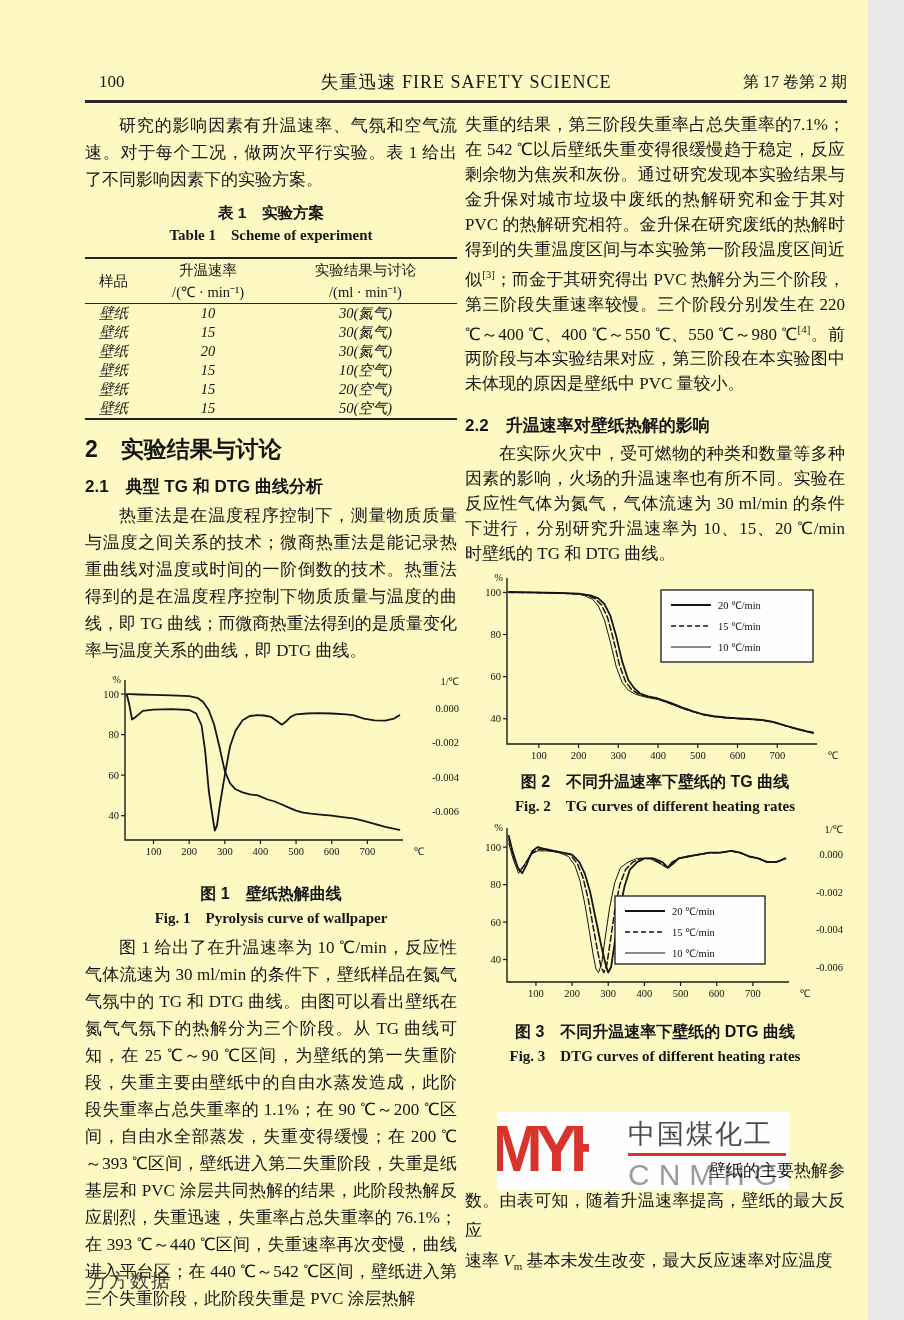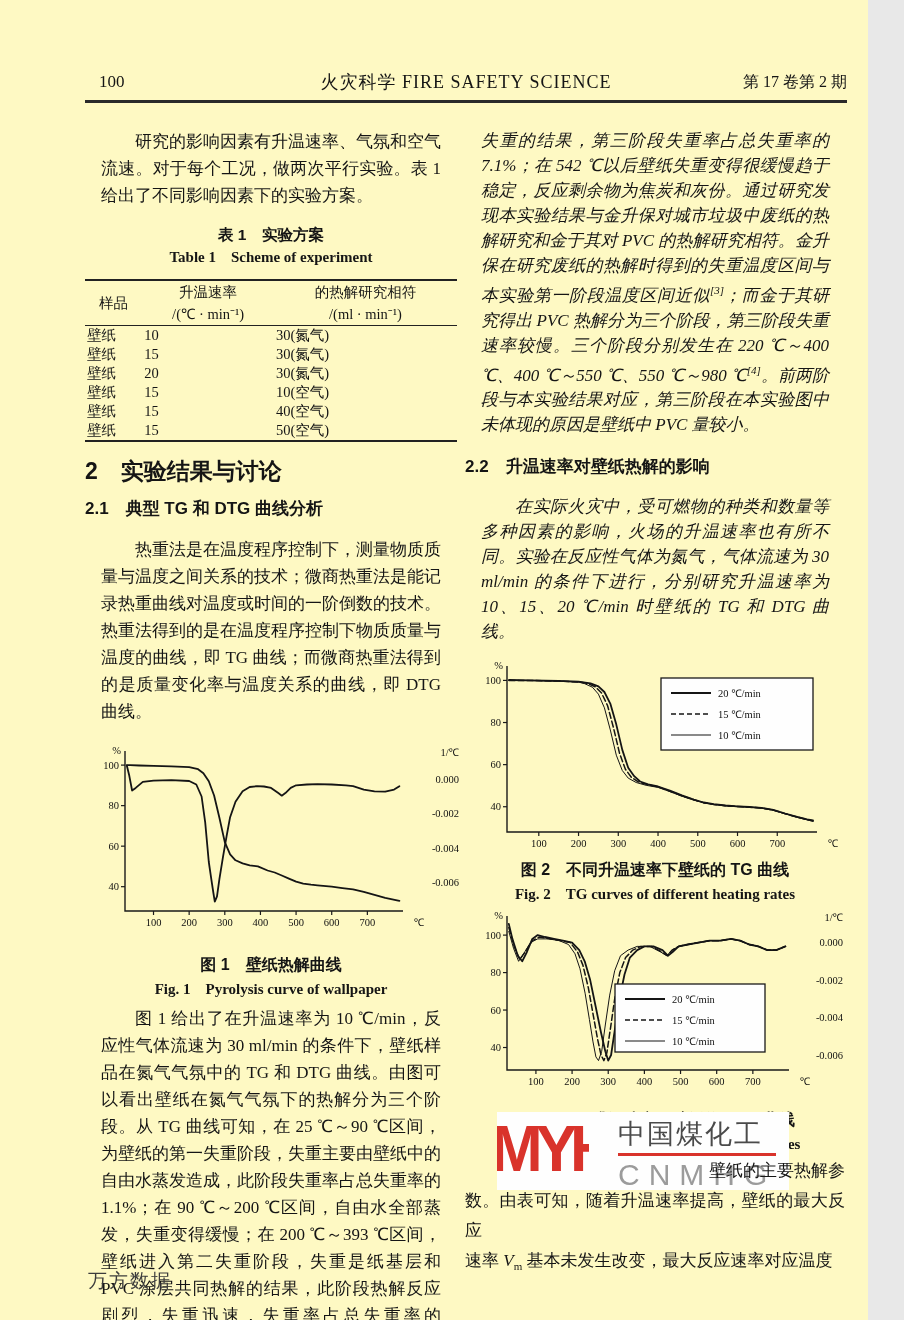--- a/index.html
+++ b/index.html
@@ -8,50 +8,50 @@
   
   .hdr{position:absolute;left:85px;top:66px;width:762px;height:34px;
        border-bottom:3px solid #2a2a2a;}
   .hdr-page{position:absolute;left:14px;top:6px;font-size:17px;}
   .hdr-center{position:absolute;left:0;right:0;top:4px;text-align:center;font-size:18px;letter-spacing:1px;}
   .hdr-issue{position:absolute;right:0;top:6px;font-size:16px;}
   
   .col{position:absolute;top:112px;}
   .col-left{left:85px;width:372px;}
   .col-right{left:465px;width:380px;}
-  p.para{margin:16px;text-align:justify;font-size:17px;line-height:27px;}
-  .col-right p.para{line-height:25px;font-style:italic;}
+  p.para{margin:0;text-align:justify;font-size:17px;line-height:27px;}
+  .col-right p.para{line-height:25px;}
   .ind{text-indent:2em;}
   sup{font-size:11px;}
   
   .tcap-zh{margin-top:10px;text-align:center;font-weight:bold;font-size:15.5px;
            font-family:"Liberation Sans",sans-serif;}
   .tcap-en{text-align:center;font-weight:bold;font-size:15px;margin:2px 0 12px;}
   table.t1{width:100%;border-collapse:collapse;font-size:14.5px;
            border-top:2.2px solid #222;border-bottom:2.2px solid #222;}
   table.t1 th{font-weight:normal;padding:1px 2px;text-align:center;line-height:20px;}
   table.t1 thead{border-bottom:1.2px solid #222;}
-  table.t1 td{text-align:left;padding:0 2px;line-height:19px;}
+  table.t1 td{text-align:center;padding:0 2px;line-height:19px;font-style:italic;}
   
   .h-sec{font-family:"Liberation Sans",sans-serif;font-weight:bold;font-size:23px;
          margin:14px 0 10px;}
   .h-sub{font-family:"Liberation Sans",sans-serif;font-weight:bold;font-size:17px;
          margin:4px 0 4px;}
   
   .fig{margin-top:6px;text-align:center;}
   .fig svg{display:block;margin:0 auto;}
   .fcap-zh{text-align:center;font-weight:bold;font-size:16px;
            font-family:"Liberation Sans",sans-serif;line-height:24px;}
   .fcap-en{text-align:center;font-weight:bold;font-size:15px;line-height:24px;}
   .tk{font-family:"Liberation Serif",serif;font-size:10.5px;fill:#111;}
   
   .wm{position:absolute;left:497px;top:1112px;width:292px;height:78px;background:#fefefe;
       display:flex;align-items:flex-start;gap:23px;}
   .wm-logo{flex:0 0 auto;}
-  .wm-txt{margin-left:6px;padding-top:4px;}
+  .wm-txt{margin-left:16px;padding-top:4px;}
   .wm-zh{font-size:27px;color:#4a4a4a;letter-spacing:2px;border-bottom:3px solid #d9332b;
          padding-bottom:1px;font-family:"Liberation Sans",sans-serif;}
   .wm-en{font-size:30px;color:#9b9b9b;letter-spacing:9px;font-family:"Liberation Sans",sans-serif;
          margin-top:2px;}
   
   .final{position:absolute;left:465px;top:1156px;width:380px;font-size:17px;line-height:30px;}
   .final .l1{text-align:right;}
   .final .lx{text-align:justify;}
   .vsub{font-size:11px;vertical-align:sub;}
   .vit{font-style:italic;}
@@ -60,38 +60,38 @@
            font-family:Liberation Serif, serif;letter-spacing:2px;}
 </style>
 </head>
 <body>
 
 <div class="page">
 
   <div class="hdr">
     <span class="hdr-page">100</span>
     <span class="hdr-center">
-      <span>火灾科学</span>
+      <span>失重迅速</span>
       <span>FIRE SAFETY SCIENCE</span>
     </span>
     <span class="hdr-issue">第 17 卷第 2 期</span>
   </div>
 
   <div class="col col-left">
     <p class="para ind">研究的影响因素有升温速率、气氛和空气流速。对于每个工况，做两次平行实验。表 1 给出了不同影响因素下的实验方案。</p>
 
     <div class="tcap-zh">表 1　实验方案</div>
     <div class="tcap-en">Table 1　Scheme of experiment</div>
 
     <table class="t1">
       <thead>
         <tr>
           <th rowspan="2">样品</th>
           <th>升温速率</th>
-          <th>的热解研究相符</th>
+          <th>实验结果与讨论</th>
         </tr>
         <tr>
           <th>/(℃ · min⁻¹)</th>
           <th>/(ml · min⁻¹)</th>
         </tr>
       </thead>
       <tbody>
         <tr>
             <td>壁纸</td>
             <td>10</td>
@@ -108,21 +108,21 @@
             <td>30(氮气)</td>
           </tr>
         <tr>
             <td>壁纸</td>
             <td>15</td>
             <td>10(空气)</td>
           </tr>
         <tr>
             <td>壁纸</td>
             <td>15</td>
-            <td>40(空气)</td>
+            <td>20(空气)</td>
           </tr>
         <tr>
             <td>壁纸</td>
             <td>15</td>
             <td>50(空气)</td>
           </tr>
       </tbody>
     </table>
 
     <div class="h-sec">2　实验结果与讨论</div>

